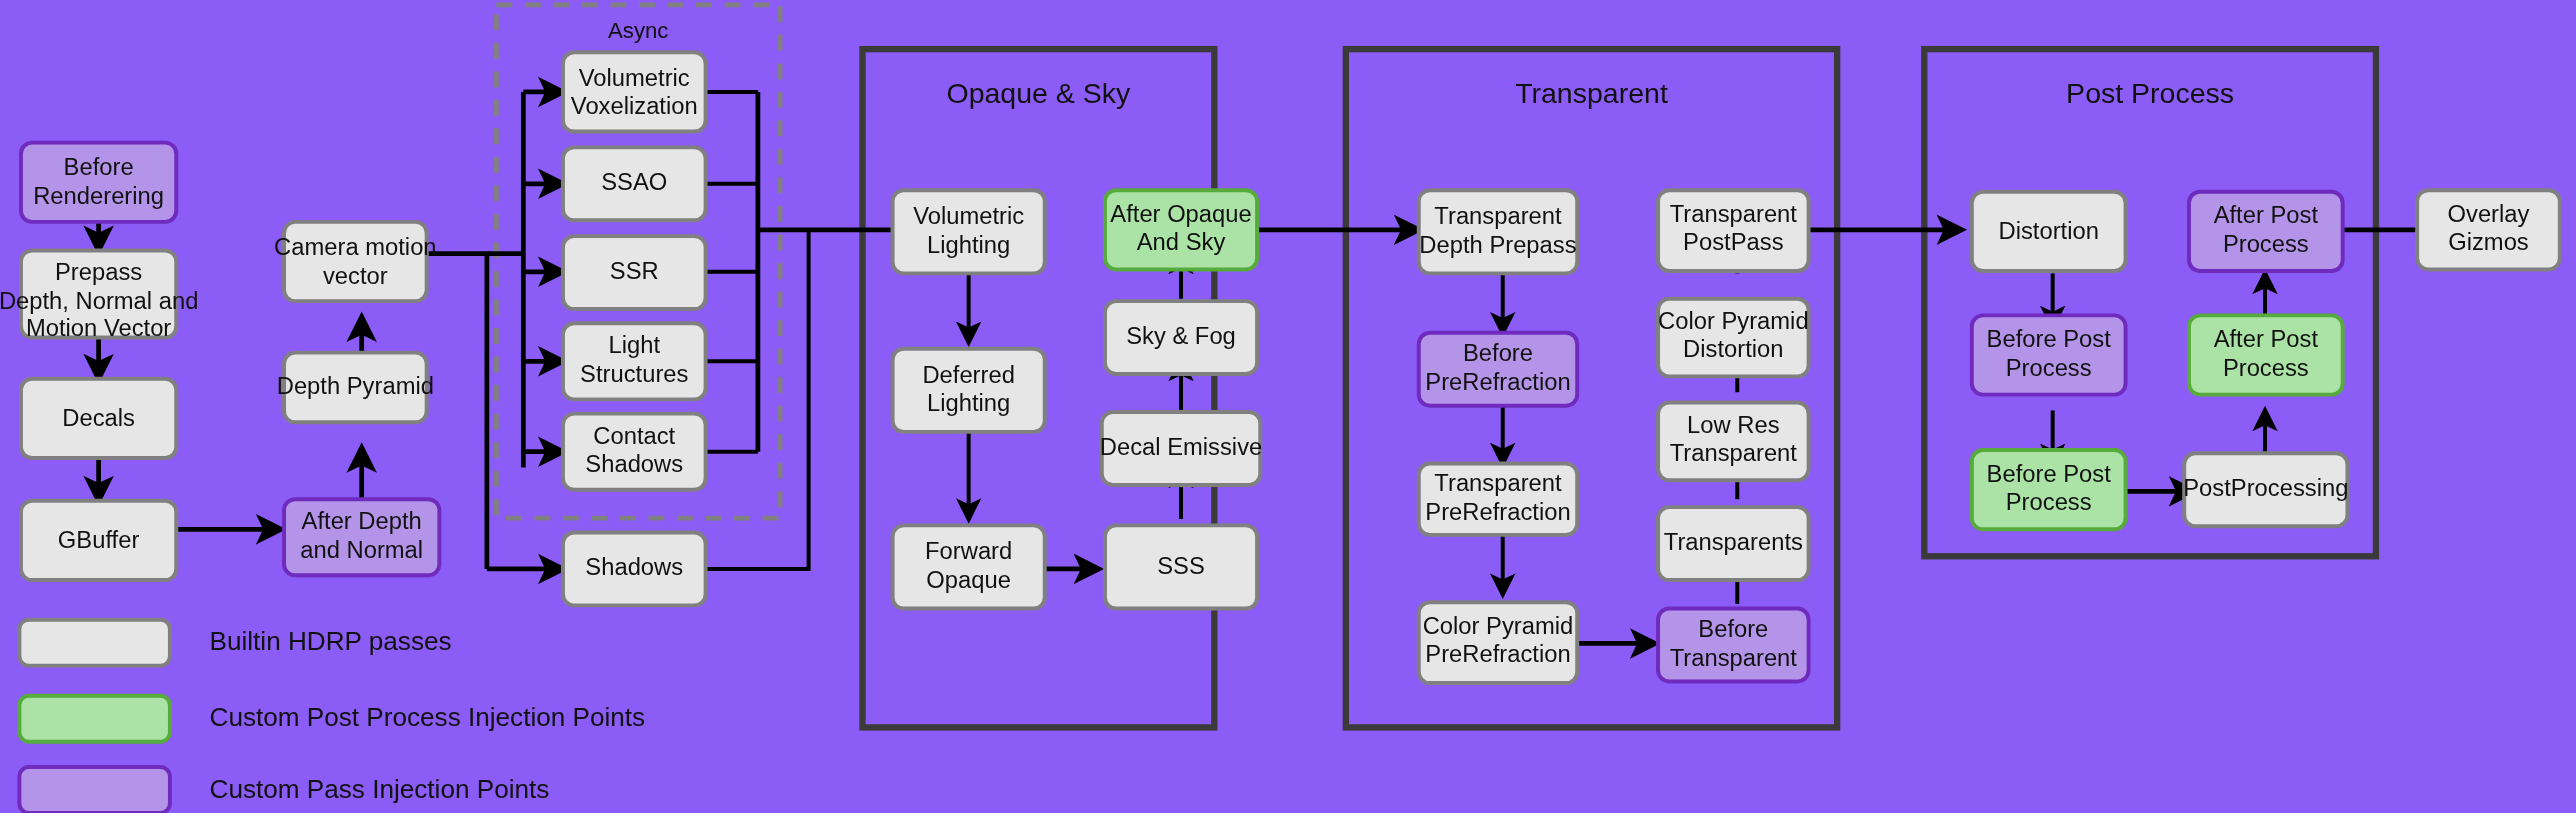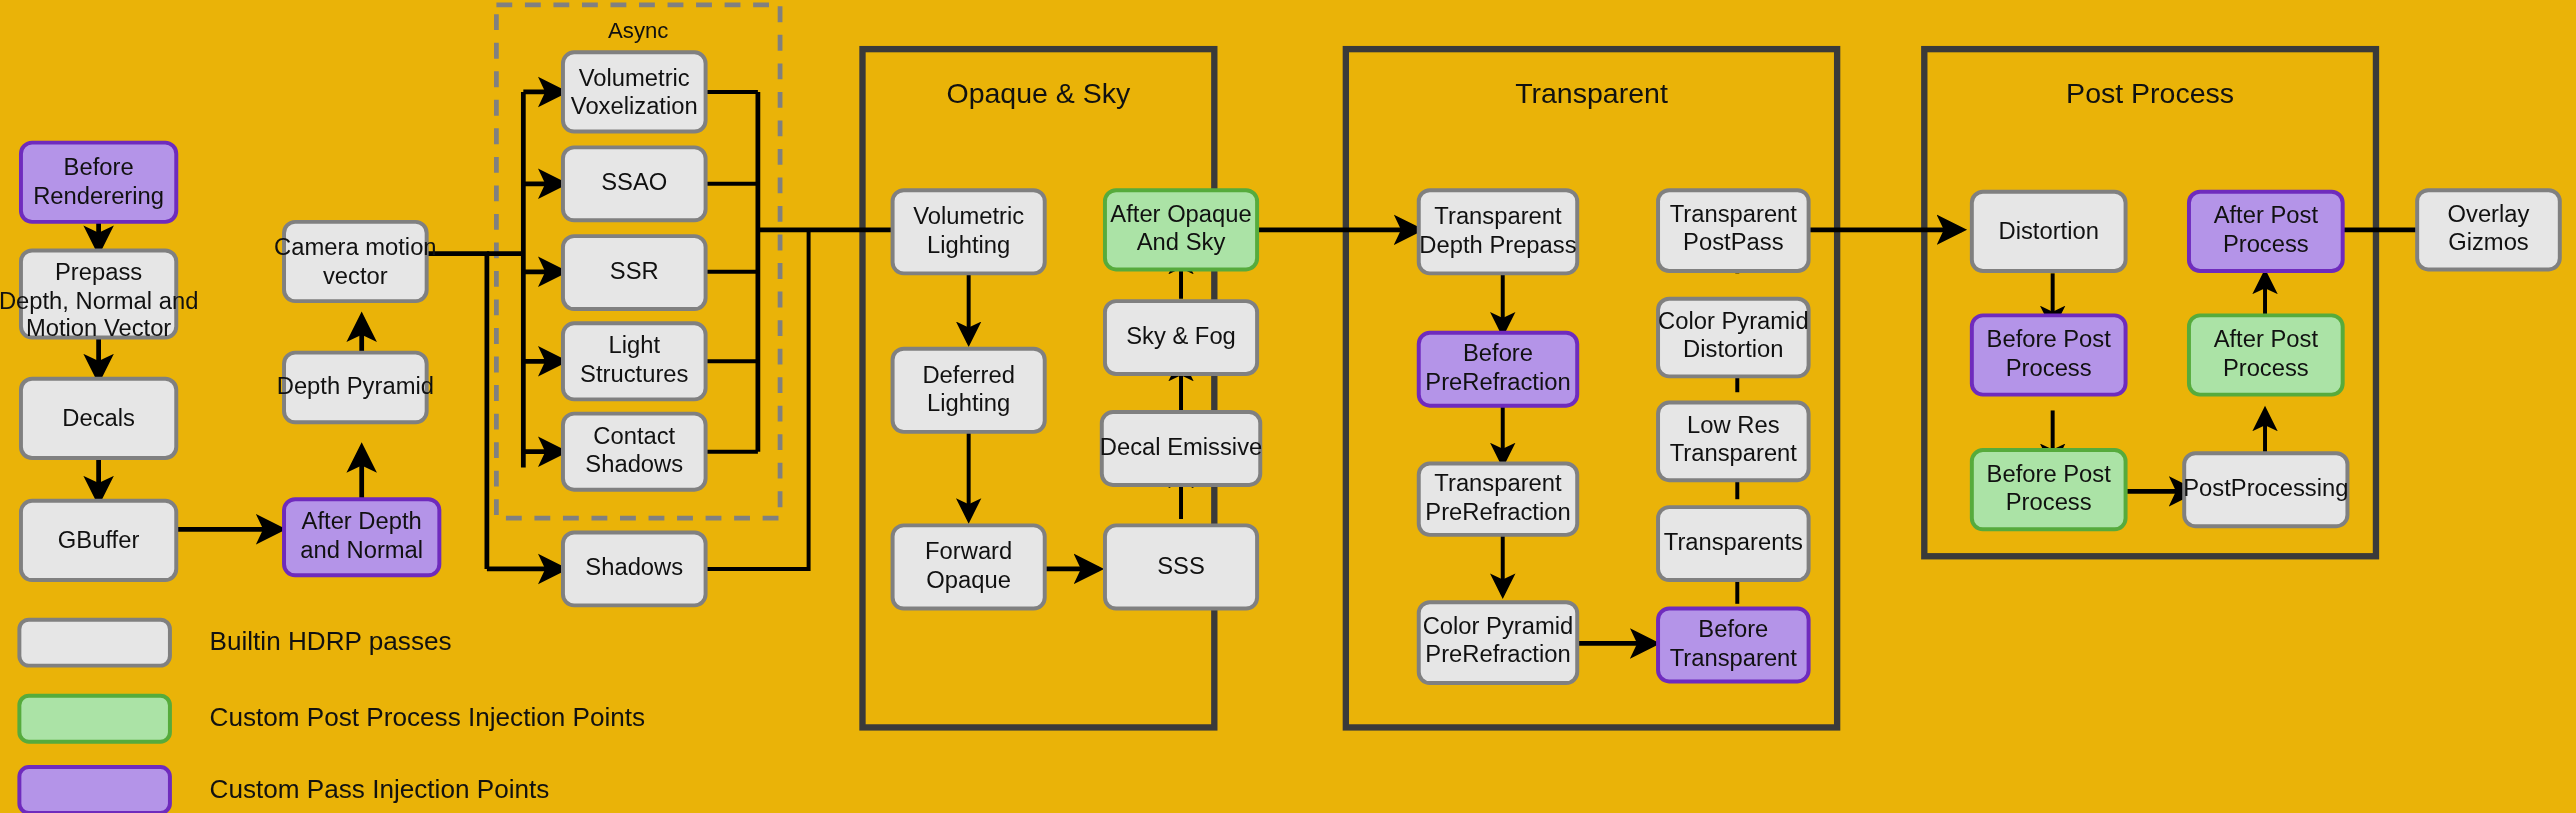--- a/index.html
+++ b/index.html
@@ -1,17 +1,17 @@
 <!DOCTYPE html>
 <html style="font-size:12.7px"><head>
 <meta charset="utf-8">
 <style>
   html,body{margin:0;padding:0;background:#ffffff;}
   body{font-family:"Liberation Sans", sans-serif;}
-  #stage{position:relative;width:2576px;height:813px;background:#eab308;overflow:hidden;}
+  #stage{position:relative;width:2576px;height:813px;background:#8b5cf6;overflow:hidden;}
   svg{position:absolute;left:0;top:0;width:2576px;height:813px;}
   .node-label{font-family:"Liberation Sans", sans-serif;font-size:30px;fill:#111111;text-anchor:middle;dominant-baseline:middle;}
   .group-title{font-family:"Liberation Sans", sans-serif;font-size:36px;fill:#111111;text-anchor:middle;dominant-baseline:middle;}
   .async-title{font-family:"Liberation Sans", sans-serif;font-size:28px;fill:#111111;text-anchor:middle;dominant-baseline:middle;}
   .legend-label{font-family:"Liberation Sans", sans-serif;font-size:33px;fill:#111111;text-anchor:start;dominant-baseline:middle;}
   .box-builtin{fill:#e6e6e6;stroke:#808080;stroke-width:5;}
   .box-green{fill:#abe3a6;stroke:#56ab3c;stroke-width:5;}
   .box-purple{fill:#b494e8;stroke:#6f2bbd;stroke-width:5;}
   .edge{stroke:#000000;stroke-width:6;fill:none;}
   .edge-thin{stroke:#000000;stroke-width:5;fill:none;}

